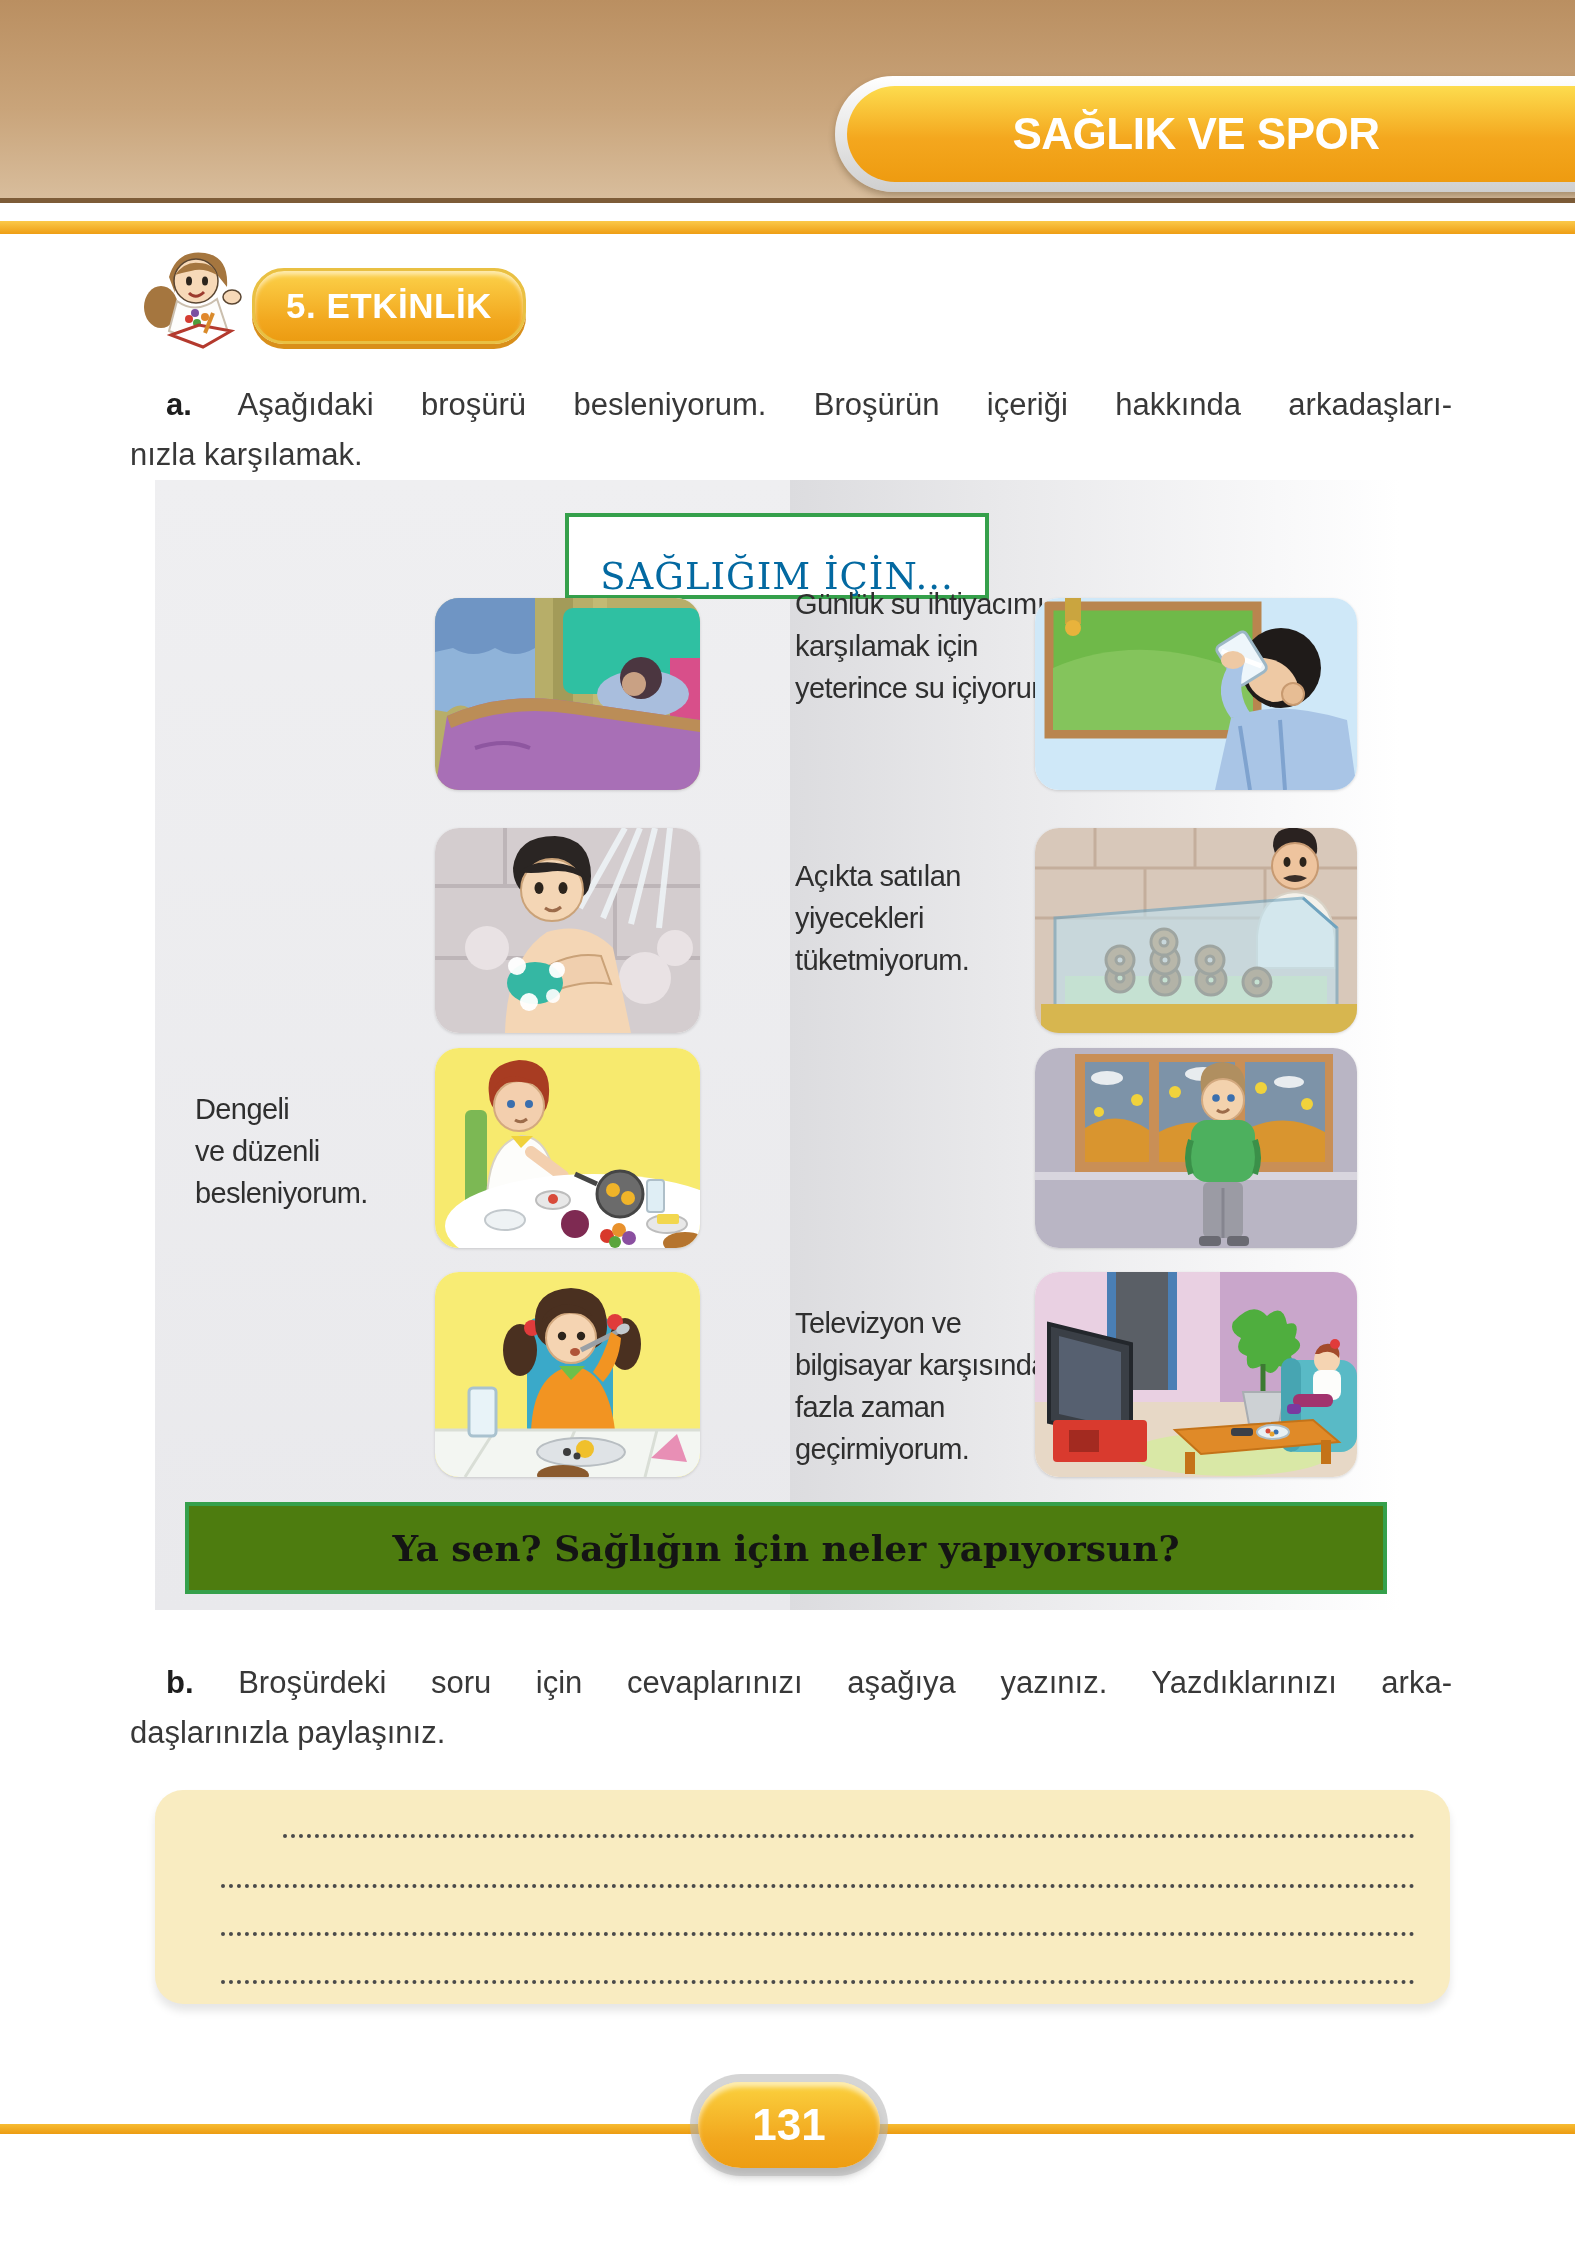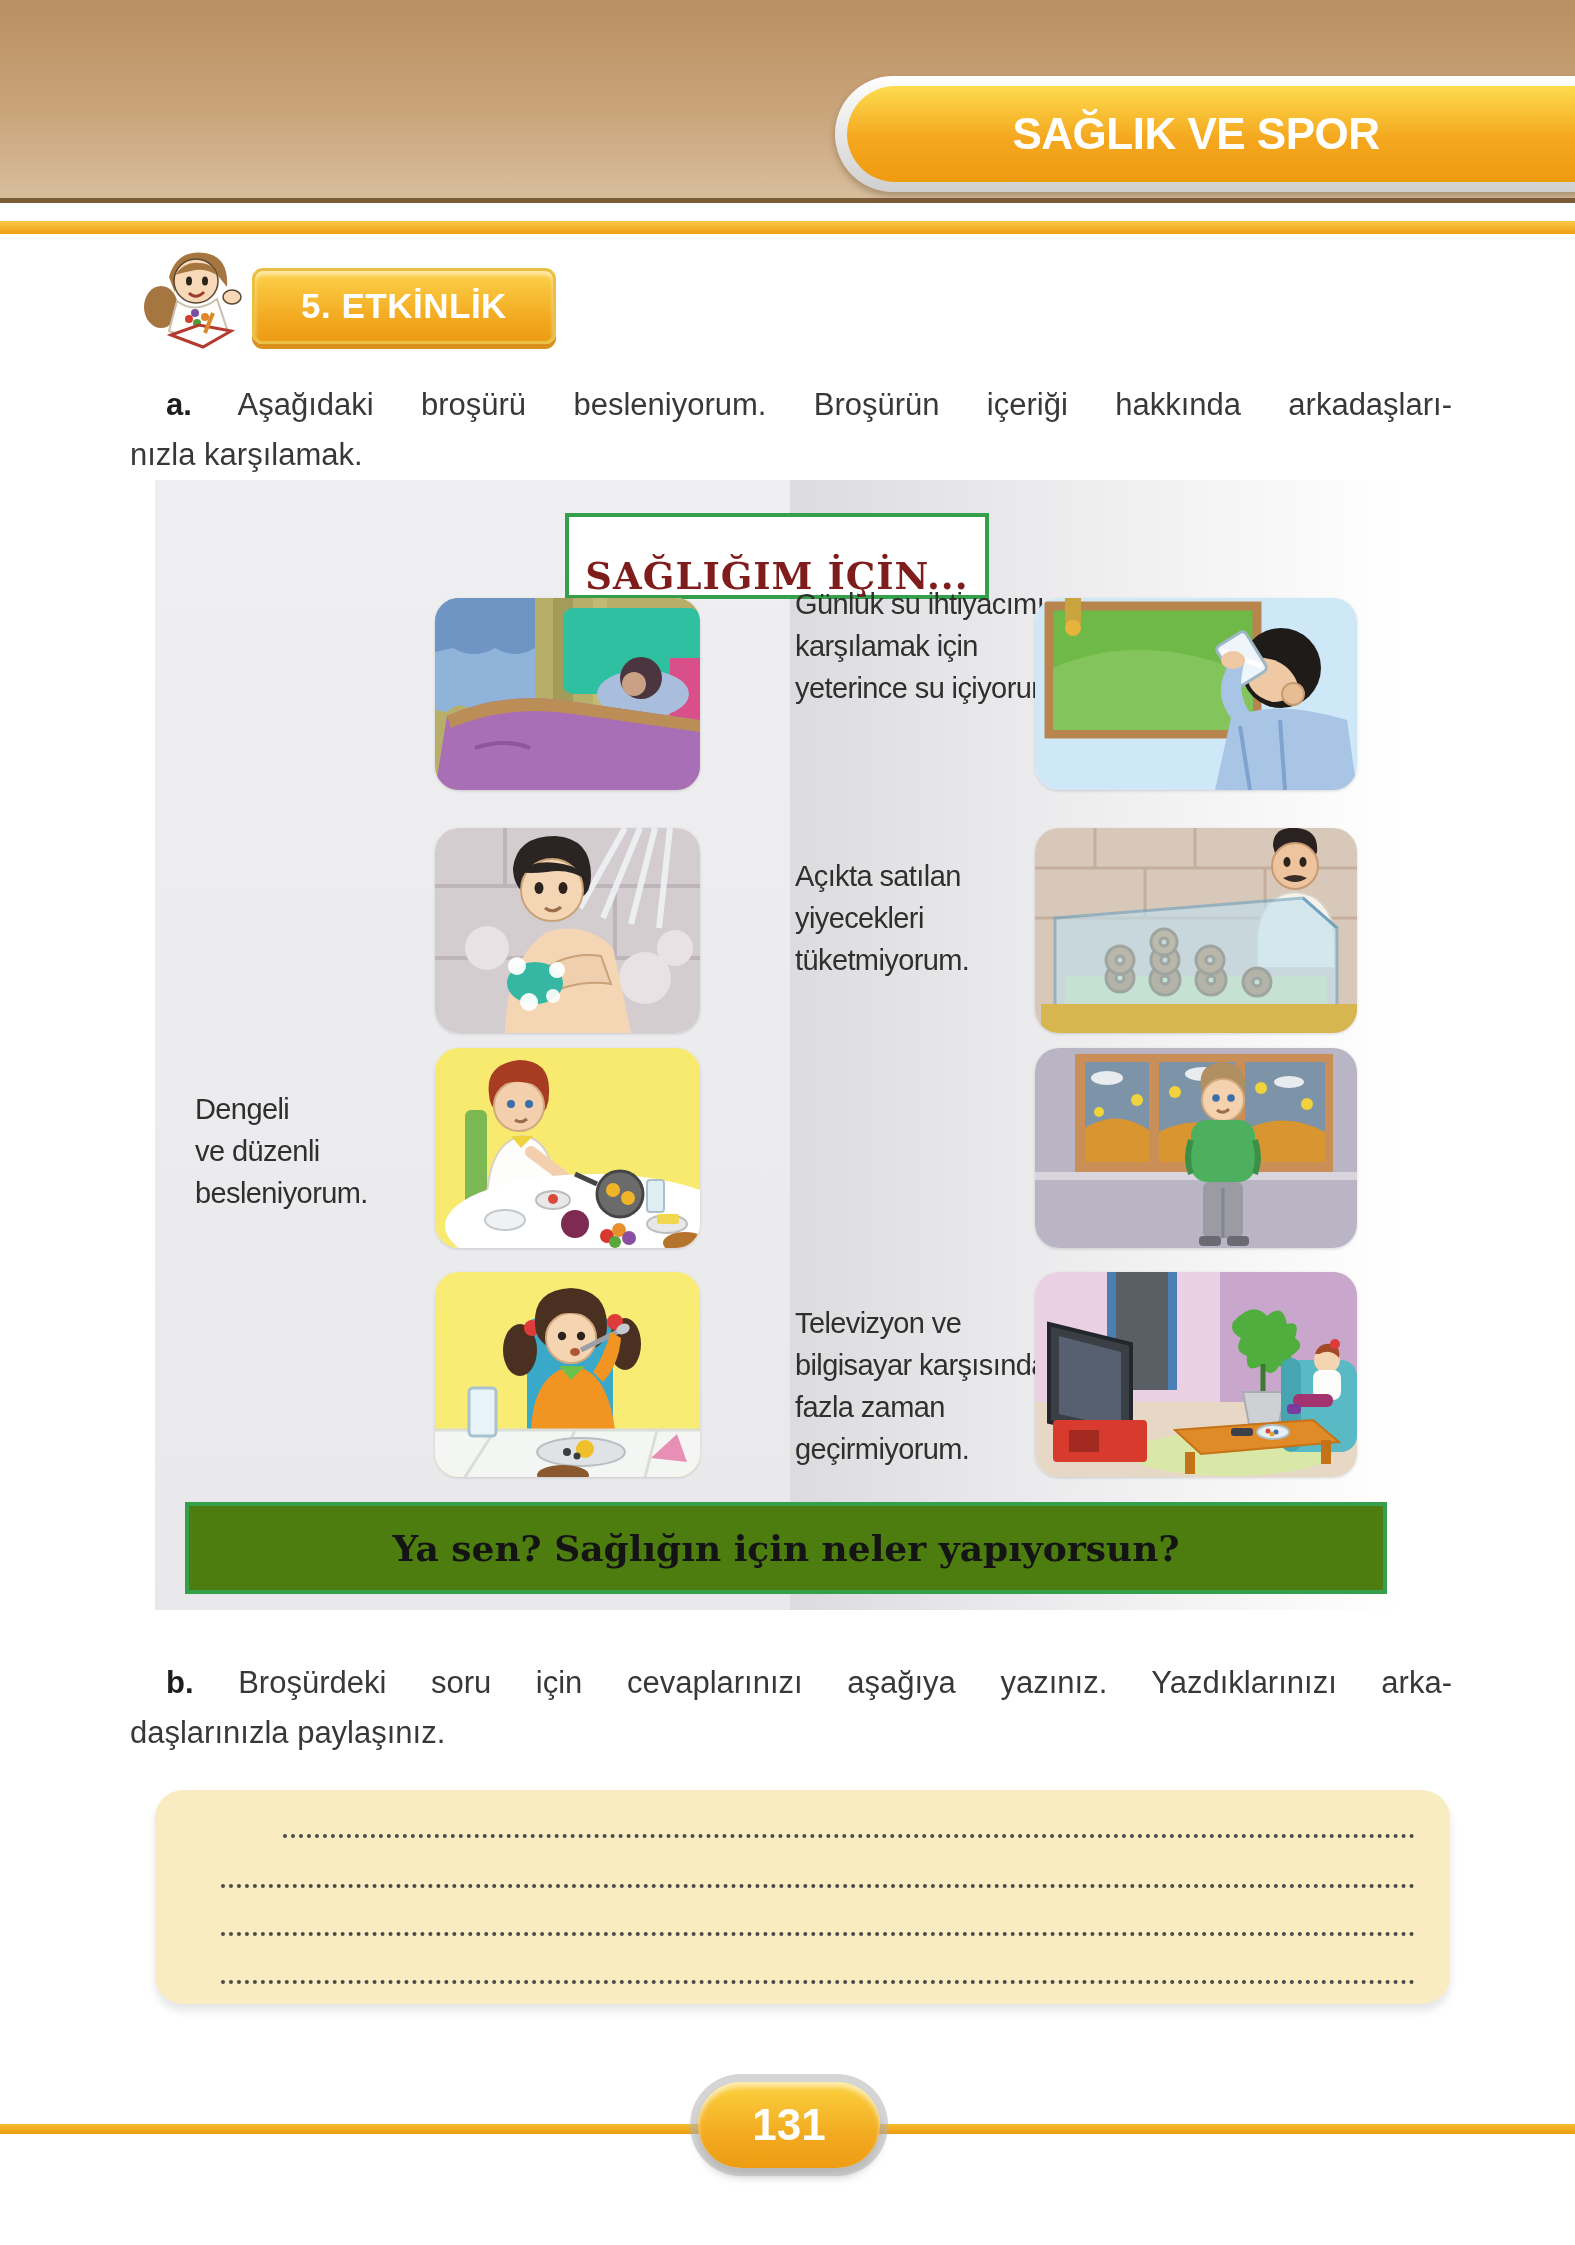--- a/index.html
+++ b/index.html
@@ -16,44 +16,44 @@
     border-radius:58px 0 0 58px; background:linear-gradient(180deg,#ffffff,#cfcfcf);
     box-shadow:0 4px 7px rgba(60,40,10,.3); }
   .unit-pill-inner { position:absolute; top:10px; left:12px; right:0; bottom:10px;
     border-radius:48px 0 0 48px;
     background:linear-gradient(180deg,#fddc4e 0%,#f4a71e 55%,#ee9b10 100%);
     display:flex; align-items:center; justify-content:center; }
   .unit-pill-inner span { color:#ffffff; font-weight:bold; font-size:44px; letter-spacing:-.5px; padding-right:70px; }
 
   
   .mascot { position:absolute; left:133px; top:243px; width:132px; height:114px; }
-  .activity-pill { position:absolute; left:252px; top:268px; width:304px; height:76px;
-    border-radius:11px; background:linear-gradient(180deg,#fcd24a 0%,#f2a81f 70%,#ec9c12 100%);
+  .activity-pill { position:absolute; left:252px; top:268px; width:274px; height:76px;
+    border-radius:32px; background:linear-gradient(180deg,#fcd24a 0%,#f2a81f 70%,#ec9c12 100%);
     border:3px solid #e9c043; box-shadow:0 5px 0 #d98f1a, inset 0 4px 4px rgba(255,255,255,.55);
     display:flex; align-items:center; justify-content:center; }
   .activity-pill span { color:#ffffff; font-weight:bold; font-size:35px; letter-spacing:.5px; }
 
   
   .instr { position:absolute; left:130px; width:1322px; font-size:31px; color:#383838; line-height:50px; }
   .instr .jline { display:block; text-align:justify; text-align-last:justify; }
   .instr .marker { font-weight:bold; color:#1e1e1e; }
   .instr .l1pad { display:inline-block; width:36px; }
   #instr-a { top:380px; }
   #instr-b { top:1658px; }
 
   
   .brochure { position:absolute; left:155px; top:480px; width:1245px; height:1130px; }
   .half-left { position:absolute; left:0; top:0; width:635px; height:100%;
     background:linear-gradient(180deg,#efeff1,#e9e9ec); }
   .half-right { position:absolute; left:635px; top:0; right:0; height:100%;
     background:linear-gradient(90deg,#dcdcdf 0%,#e9e9eb 35%,#f8f8f9 80%,#ffffff 100%); }
   .brochure-title { position:absolute; left:410px; top:33px; width:424px; height:86px;
     background:#ffffff; border:4px solid #35a04b; display:flex; align-items:center; justify-content:center; }
-  .brochure-title span { font-family:"DejaVu Serif", serif; font-weight:bold; font-size:37px;
-    color:#7f1d1d; letter-spacing:1px;margin-top:40px; }
+  .brochure-title span { font-family:"DejaVu Serif", serif; font-weight:normal; font-size:37px;
+    color:#0369a1; letter-spacing:1px;margin-top:40px; }
   .item-text { position:absolute; font-size:29px; letter-spacing:-.6px; line-height:42px;
     color:#2f2f2f; white-space:pre-line; }
   .pic { position:absolute; border-radius:24px; overflow:hidden; background:#fff;
     box-shadow:0 1px 3px rgba(0,0,0,.15); }
   .pic svg { width:100%; height:100%; display:block; }
   .question-box { position:absolute; left:30px; top:1022px; width:1202px; height:92px;
     background:#4d7c0f; border:4px solid #35a04b; display:flex; align-items:center; justify-content:center; }
   .question-box span { font-family:"DejaVu Serif", serif; font-weight:bold; font-size:36px; color:#141414; }
 
   

